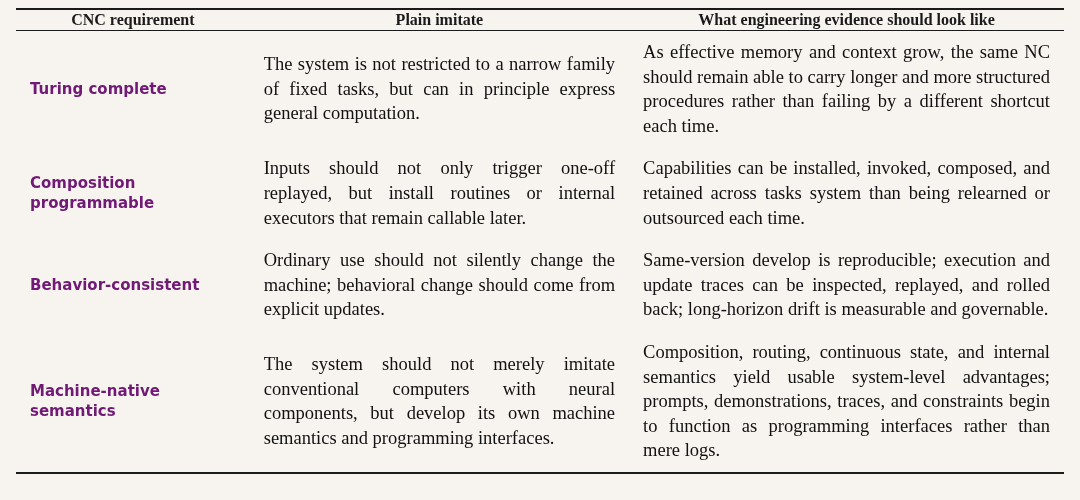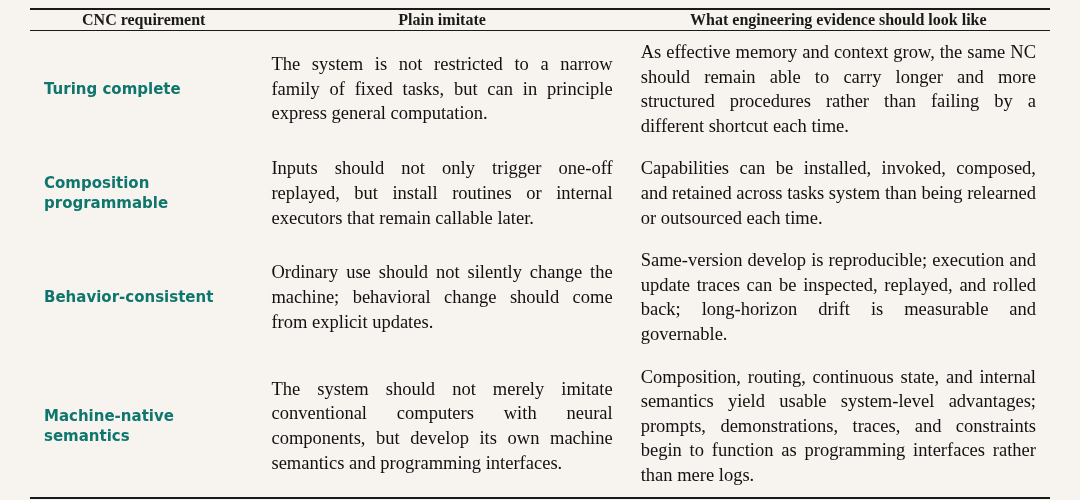--- a/index.html
+++ b/index.html
@@ -11,21 +11,21 @@
     width: 1080px;
     height: 500px;
     font-family: "Liberation Serif", serif;
     color: #1a1a1a;
     overflow: hidden;
   }
 
   .table-wrap {
     width: 1080px;
     box-sizing: border-box;
-    padding: 0 30px;
+    padding: 0 16px;
   }
 
   table.cnc-table {
     width: 100%;
     border-collapse: collapse;
     table-layout: fixed;
   }
 
   .rule-top td {
     border-top: 2.2px solid #1a1a1a;
@@ -51,21 +51,21 @@
 
   tbody td {
     vertical-align: middle;
     padding: 9px 14px 9px 14px;
   }
 
   td.req {
     font-family: "DejaVu Sans", sans-serif;
     font-weight: bold;
     font-size: 15px;
-    color: #0f766e;
+    color: #701a75;
     line-height: 1.35;
   }
 
   td.body-text {
     font-family: "Liberation Serif", serif;
     font-size: 18.5px;
     line-height: 1.33;
     text-align: justify;
     text-align-last: left;
     color: #111;

